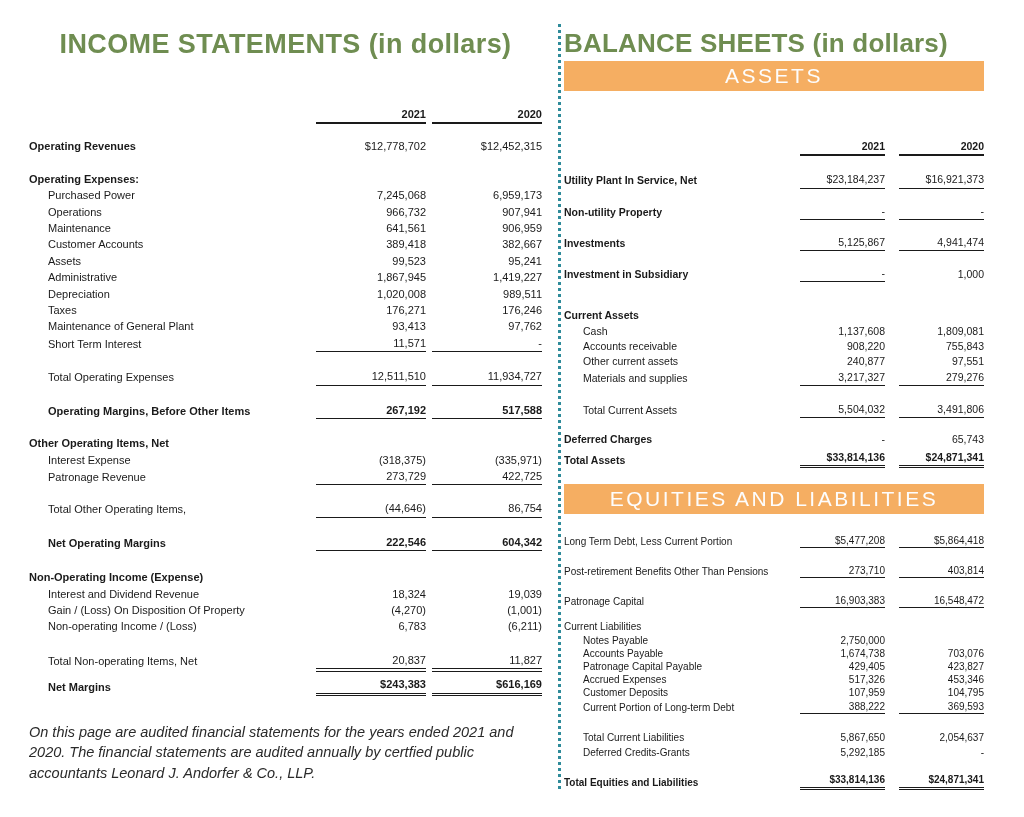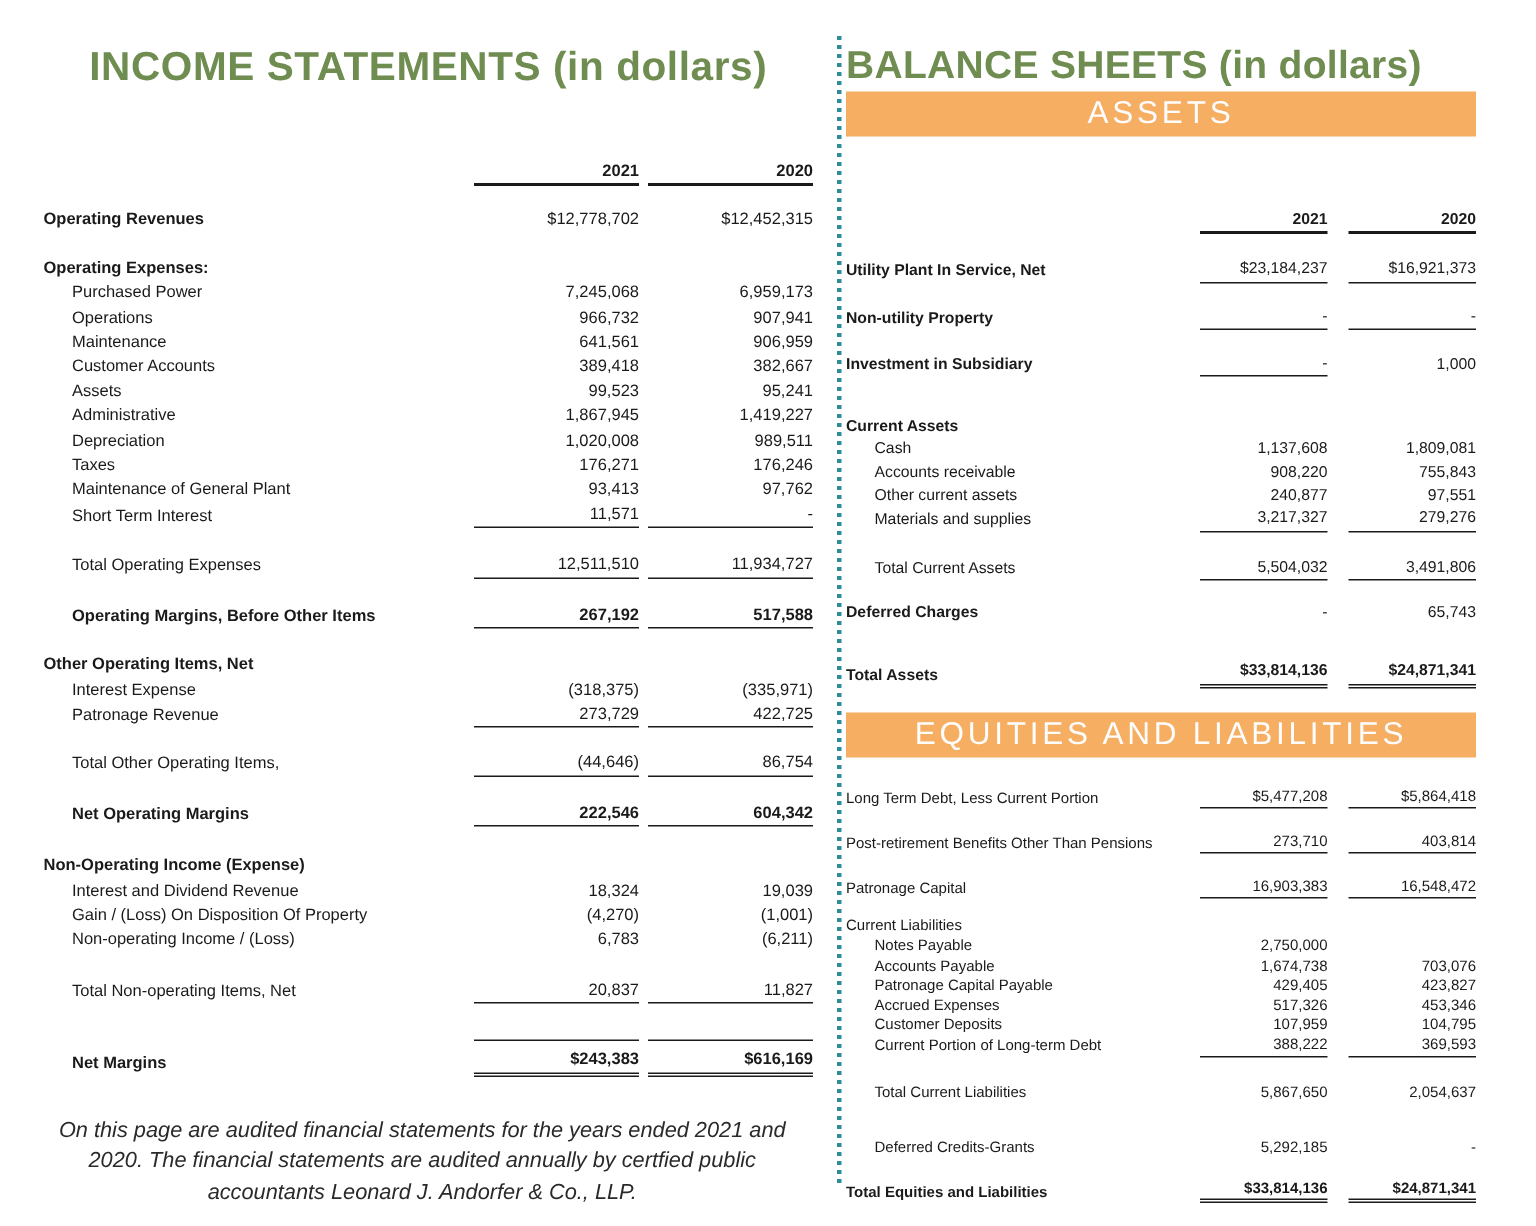--- a/index.html
+++ b/index.html
@@ -28,25 +28,25 @@
   .u2{border-bottom:2px solid #1a1a1a;margin-top:32px;}
   .du{border-bottom:3px double #1a1a1a;}
   .rule .val{height:0;line-height:0;}
 
   
   .bs .row{font-size:10.5px;line-height:15.3px;}
   .bs .val{width:85px;margin-left:14px;}
   .eq .row{font-size:10px;line-height:13.2px;}
 
   
-  .g4{margin-top:4px}.g6{margin-top:3px}.g12{margin-top:12px}.g13{margin-top:24px}
+  .g4{margin-top:4px}.g6{margin-top:3px}.g12{margin-top:12px}.g13{margin-top:2px}
   .g14{margin-top:14px}.g15{margin-top:15px}.g16{margin-top:16px}.g17{margin-top:17px}
   .g18{margin-top:18px}.g20{margin-top:20px}.g26{margin-top:26px}
 
-  .footnote{margin-top:26px;font-style:italic;font-size:14.5px;line-height:1.42;color:#2a2a2a;width:505px;text-align:center;}
+  .footnote{margin-top:26px;font-style:italic;font-size:14.5px;line-height:1.42;color:#2a2a2a;width:505px;}
 </style>
 </head>
 <body>
 
 <div class="page">
   <div class="divider"></div>
 
   <div class="left">
     <div class="is-title">INCOME STATEMENTS (in dollars)</div>
 
@@ -213,20 +213,25 @@
 
     <div class="row g16 b">
       <span class="lbl">Utility Plant In Service, Net</span>
       <span class="val u" style="font-weight:normal">$23,184,237</span>
       <span class="val u" style="font-weight:normal">$16,921,373</span>
     </div>
     <div class="row g15 b">
       <span class="lbl">Non-utility Property</span>
       <span class="val u" style="font-weight:normal">-</span>
       <span class="val u" style="font-weight:normal">-</span>
+    </div>
+    <div class="row g15 b">
+      <span class="lbl">Investments</span>
+      <span class="val u" style="font-weight:normal">5,125,867</span>
+      <span class="val u" style="font-weight:normal">4,941,474</span>
     </div>
     <div class="row g15 b">
       <span class="lbl">Investment in Subsidiary</span>
       <span class="val u" style="font-weight:normal">-</span>
       <span class="val" style="font-weight:normal">1,000</span>
     </div>
 
     <div class="row g26 b">
       <span class="lbl">Current Assets</span>
       <span class="val"></span>

